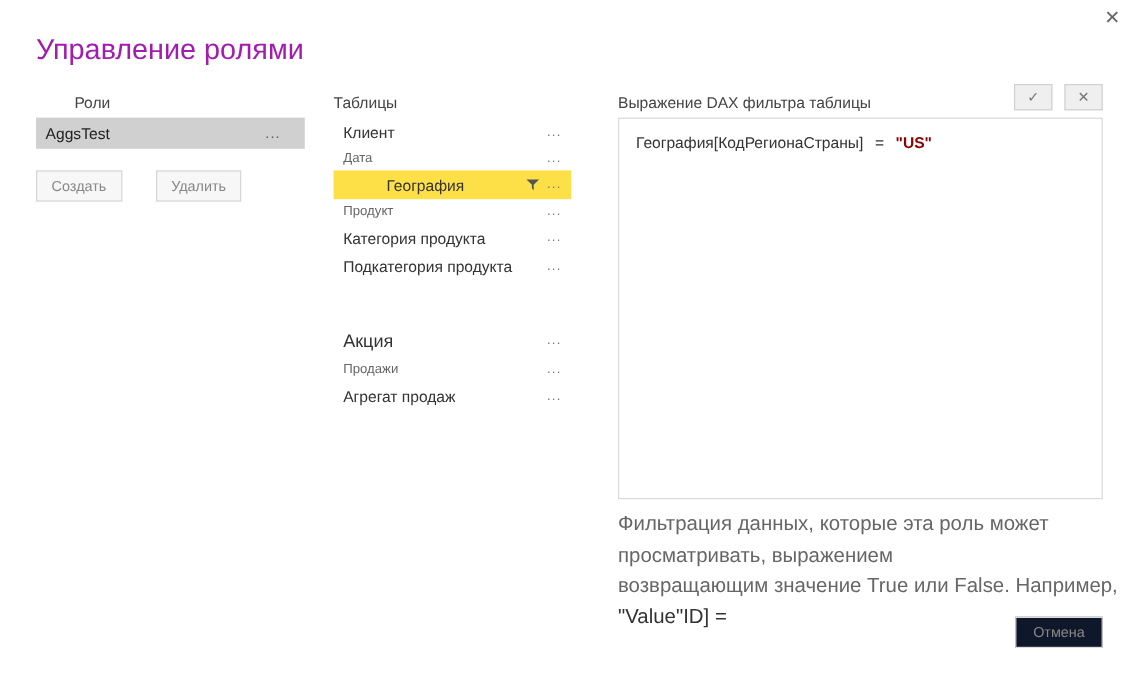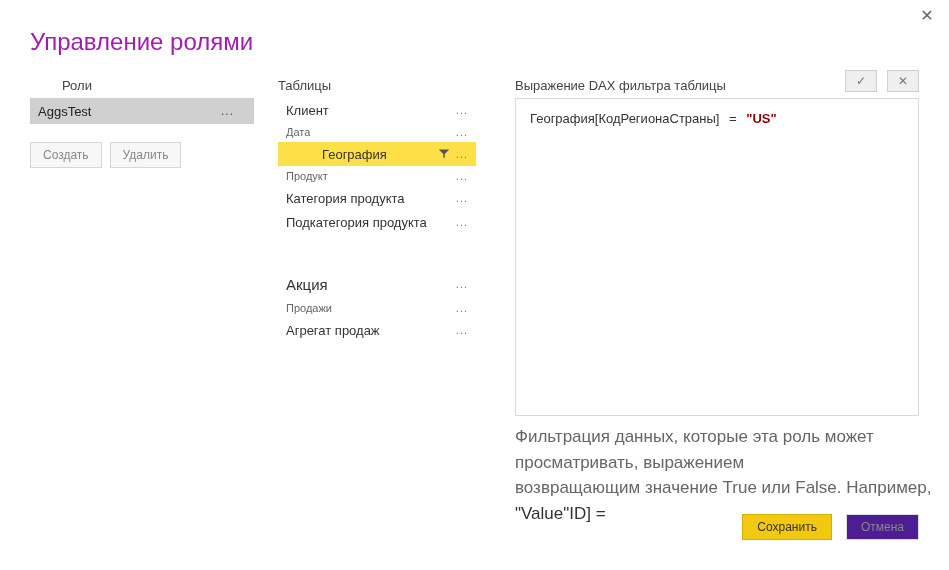--- a/index.html
+++ b/index.html
@@ -57,21 +57,21 @@
     padding-left: 8px;
     font-size: 13px;
     color: #222;
     justify-content: space-between;
     padding-right: 20px;
   }
   .role-item .ell { color: #555; font-size: 12px; letter-spacing: 1px; cursor: pointer; }
   .role-buttons {
     margin-top: 18px;
     display: flex;
-    gap: 8px;
+    gap: 28px;
   }
   .btn-grey {
     border: 1px solid #d6d6d6;
     background: #f7f7f7;
     color: #888;
     font-size: 12px;
     padding: 4px 12px;
     height: 26px;
     display: inline-flex;
     align-items: center;
@@ -169,21 +169,21 @@
     color: #333;
     font-size: 12px;
     height: 26px;
     padding: 0 14px;
     display:inline-flex;
     align-items:center;
     justify-content:center;
     cursor:pointer;
   }
   .btn-cancel {
-    background: #4c1d95;
+    background: #0f172a;
     border: 1px solid #ddd;
     color: #888;
     font-size: 12px;
     height: 26px;
     padding: 0 14px;
     display:inline-flex;
     align-items:center;
     justify-content:center;
     cursor:pointer;
   }
@@ -275,15 +275,14 @@
   </div>
 </div>
 
 <div class="hint">
   <span>Фильтрация данных, которые эта роль может просматривать, выражением</span><br>
   <span>возвращающим значение True или False. Например,</span>
   <span class="valpart">"Value"</span><span class="valpart">ID] =</span>
 </div>
 
 <div class="footer">
-  <div class="btn-save">Сохранить</div>
   <div class="btn-cancel">Отмена</div>
 </div>
 
 </body></html>

